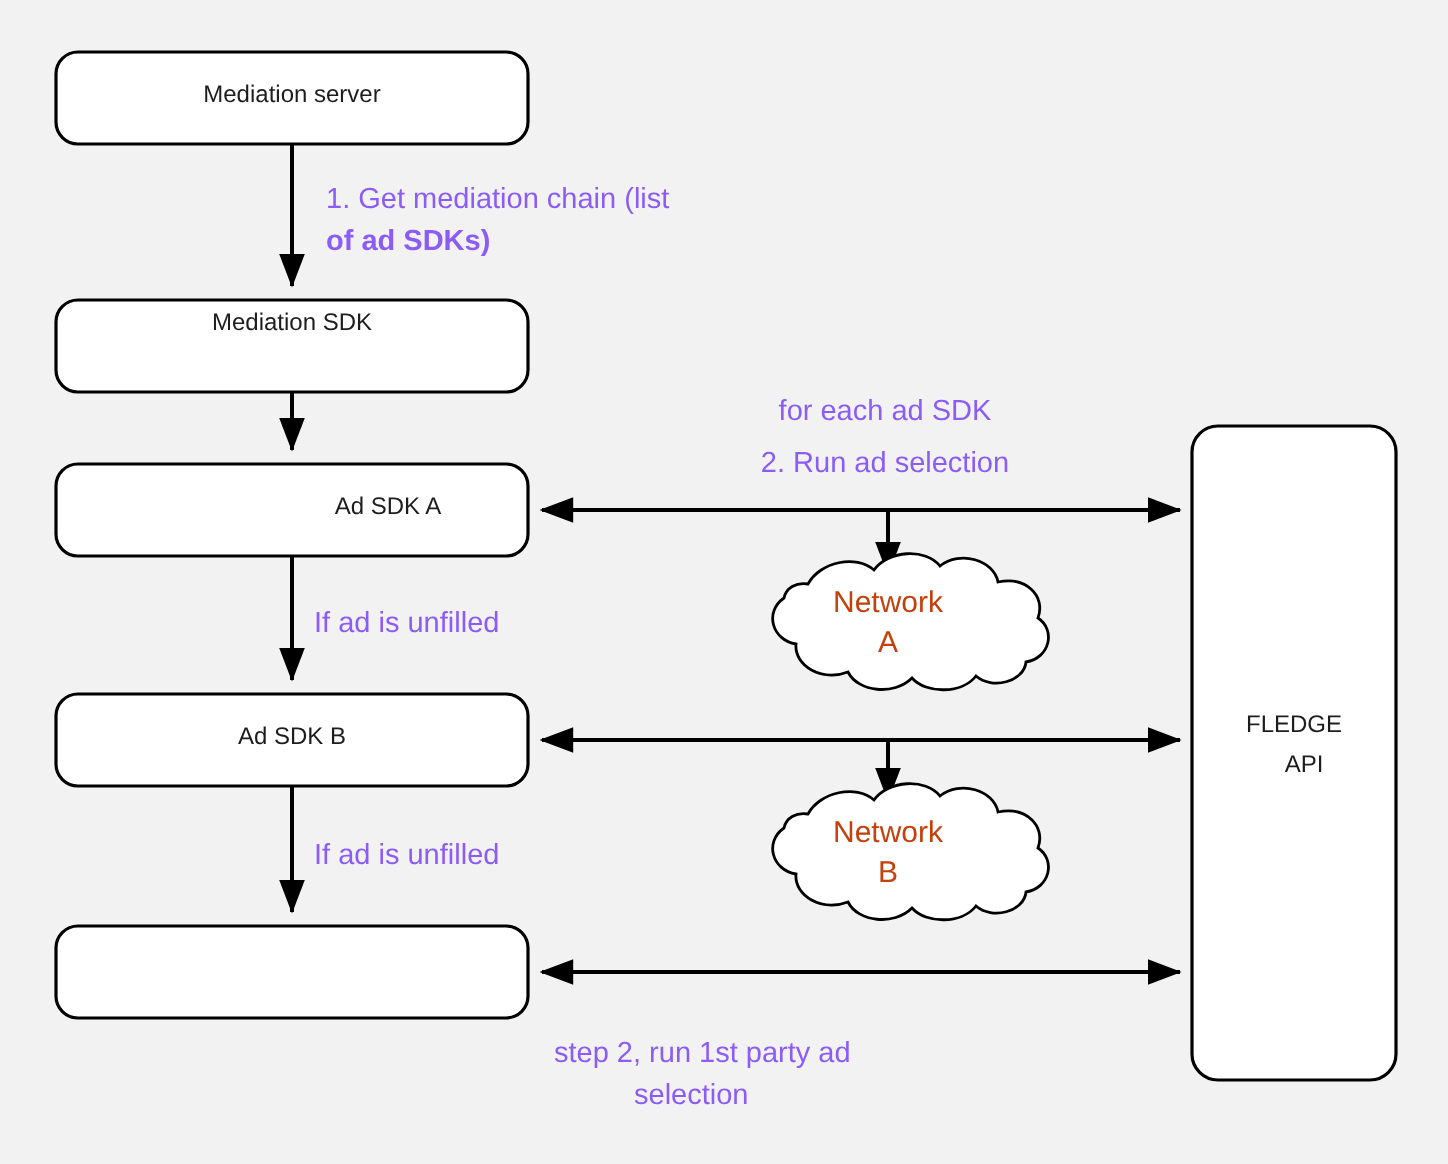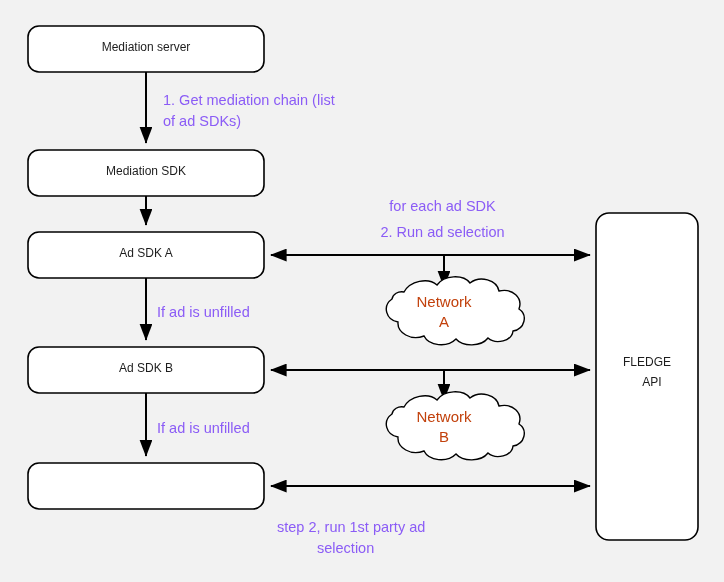--- a/index.html
+++ b/index.html
@@ -132,38 +132,38 @@
          C 512 456, 496 460, 488 453
          C 481 462, 463 462, 456 454
          C 447 463, 429 461, 424 451
          C 411 456, 397 448, 398 437
          C 386 435, 382 421, 392 414
          C 393 409, 398 406, 404 407 Z"></path>
   </svg>
 
   <div class="node-label" style="left:28px; top:40px; width:236px;">Mediation server</div>
 
-  <div class="node-label" style="left:28px; top:164px; width:236px;">Mediation SDK</div>
+  <div class="node-label" style="left:28px; top:154px; width:236px;">Mediation SDK</div>
 
-  <div class="node-label" style="left:28px; top:246px; width:236px;">Ad SDK A</div>
+  <div class="node-label" style="left:28px; top:246px; width:236px;padding-left:48px;">Ad SDK A</div>
 
   <div class="node-label" style="left:28px; top:361px; width:236px;">Ad SDK B</div>
 
 
   <div class="node-label" style="left:596px; top:355px; width:102px;">FLEDGE</div>
   <div class="node-label" style="left:596px; top:375px; width:112px;">API</div>
 
   <div class="cloud-label" style="left:368px; top:293px; width:152px;">Network</div>
   <div class="cloud-label" style="left:368px; top:313px; width:152px;">A</div>
 
   <div class="cloud-label" style="left:368px; top:408px; width:152px;">Network</div>
   <div class="cloud-label" style="left:368px; top:428px; width:152px;">B</div>
 
   <div class="edge-label left" style="left:163px; top:91px; width:230px;">1. Get mediation chain (list</div>
-  <div class="edge-label left" style="left:163px; top:112px; width:230px;">of ad SDKs)</div>
+  <div class="edge-label left" style="left:163px; top:112px; width:230px;font-weight:bold;">of ad SDKs)</div>
 
   <div class="edge-label center" style="left:350px; top:176px; width:185px;margin-top:47px;">2. Run ad selection</div>
   <div class="edge-label center" style="left:350px; top:197px; width:185px;">for each ad SDK</div>
 
   <div class="edge-label left" style="left:157px; top:303px; width:180px;">If ad is unfilled</div>
 
   <div class="edge-label left" style="left:157px; top:419px; width:180px;">If ad is unfilled</div>
 
   <div class="edge-label left" style="left:277px; top:518px; width:250px;">step 2, run 1st party ad</div>
   <div class="edge-label left" style="left:277px; top:539px; width:250px;margin-left:40px;">selection</div>

